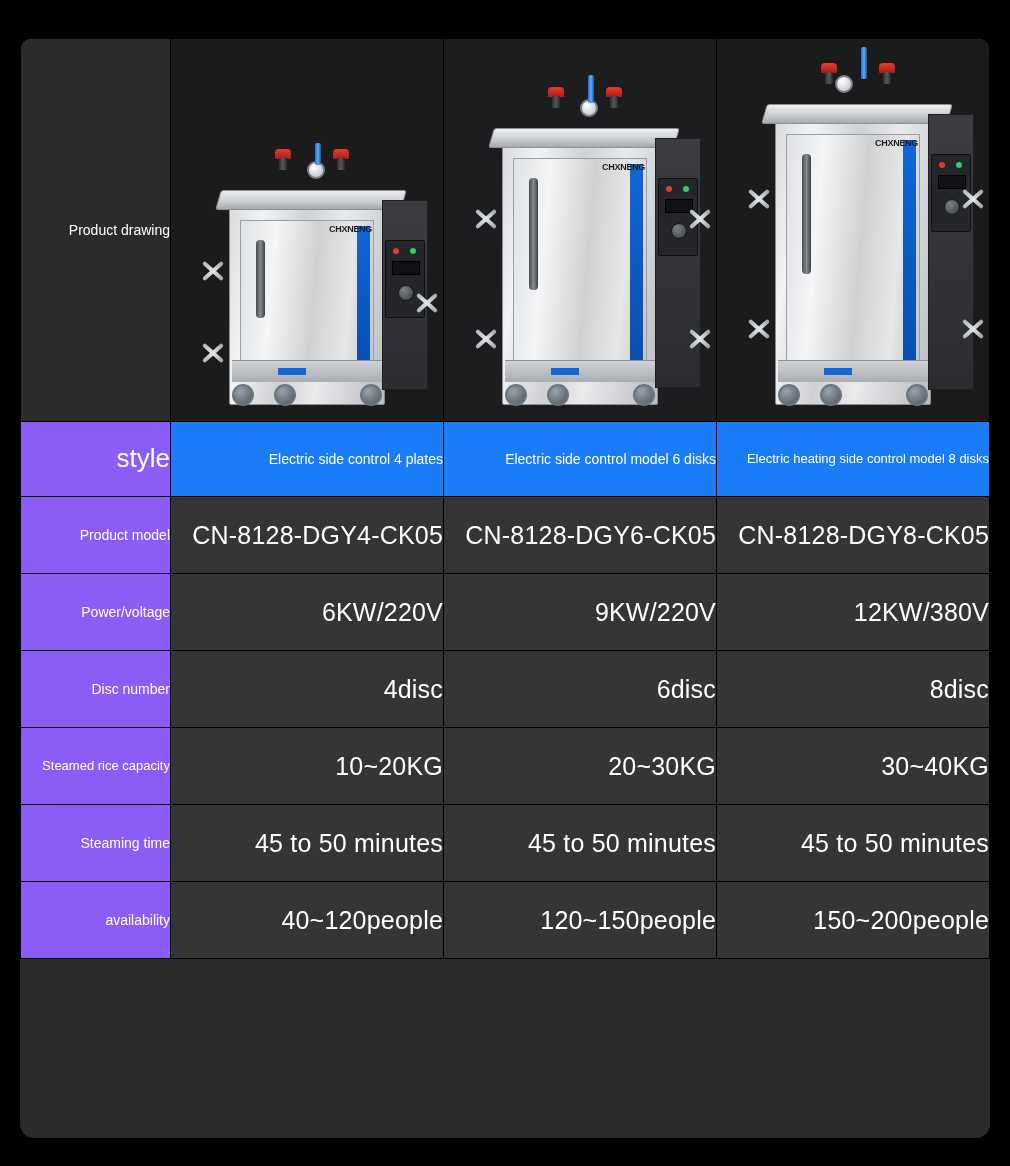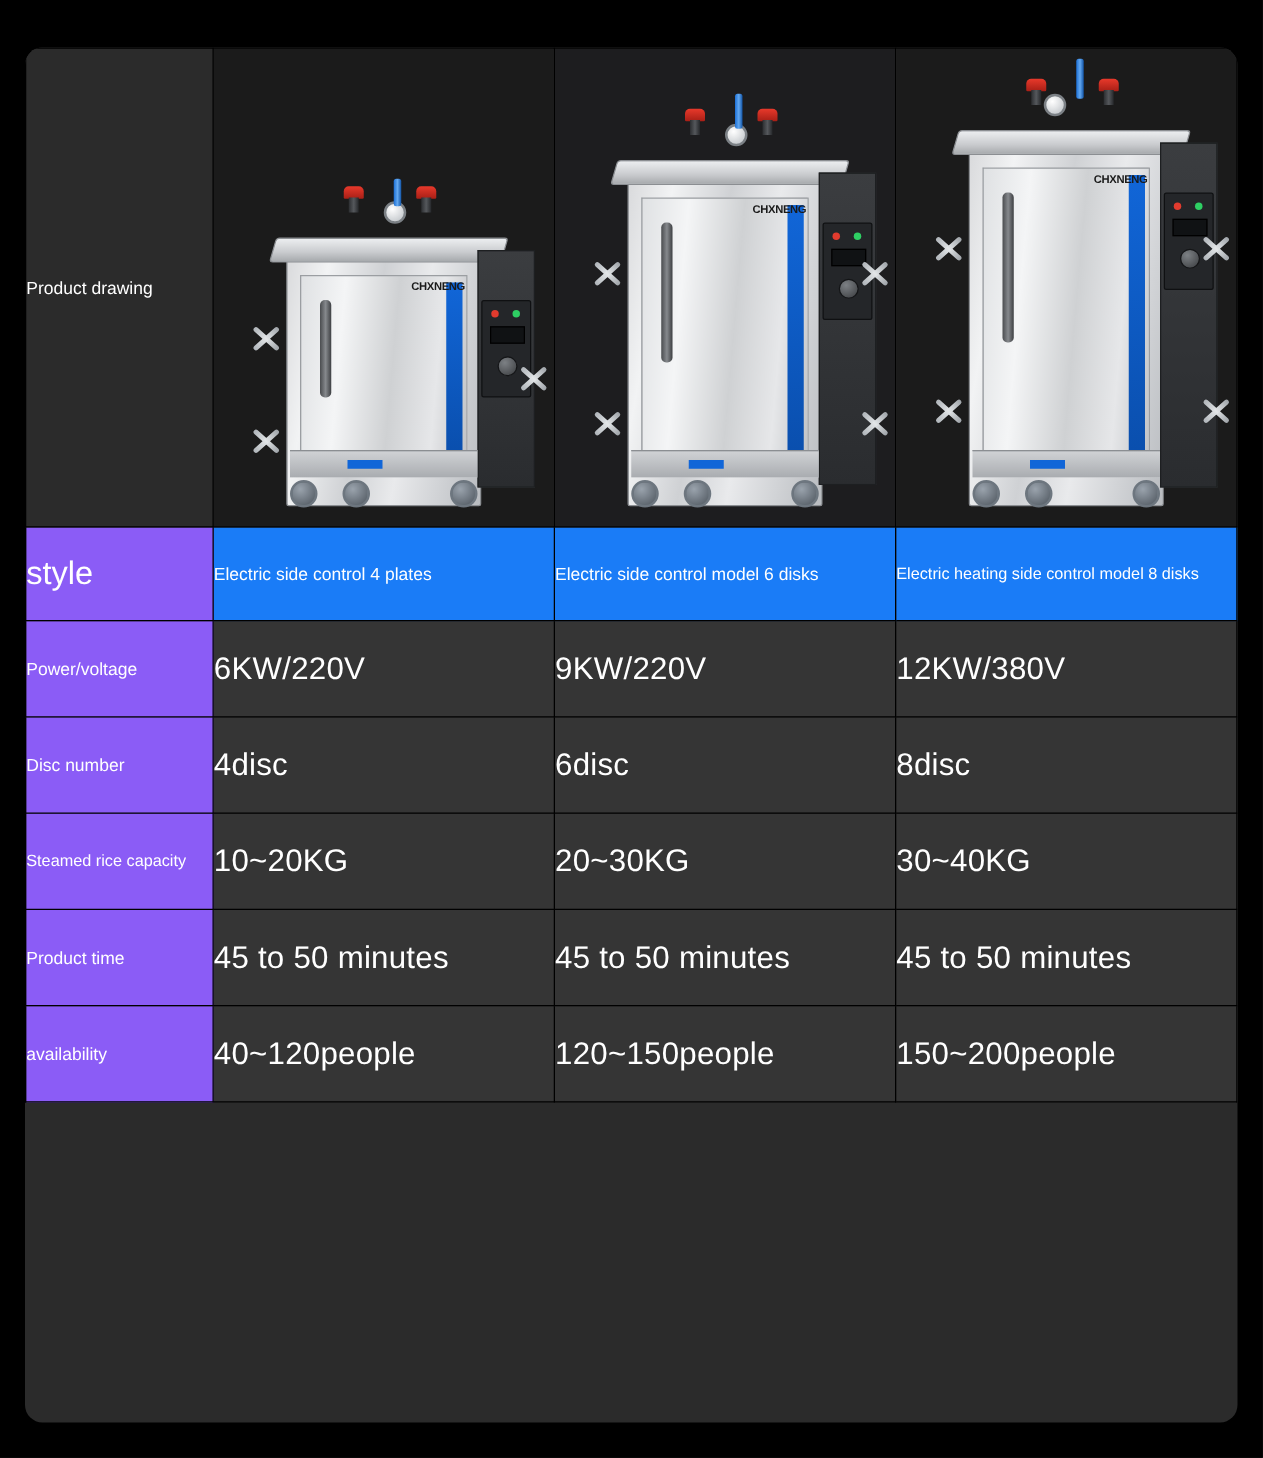--- a/index.html
+++ b/index.html
@@ -29,21 +29,21 @@
     background: #2b2b2b;
   }
   table.spec {
     border-collapse: collapse;
     width: 970px;
     table-layout: fixed;
   }
   table.spec td {
     border: 1px solid #000000;
     color: #ffffff;
-    text-align: left;
+    text-align: right;
     vertical-align: middle;
     padding: 0;
   }
   col.label-col { width: 150px; }
   col.prod-col  { width: 273px; }
 
   .label-cell {
     background: #8b5cf6;
     font-size: 14px;
     color: #e6e6e6;
@@ -436,20 +436,26 @@
           </td>
         </tr>
 
         <tr>
           <td class="label-cell label-style">style</td>
           <td class="style-cell">Electric side control 4 plates</td>
           <td class="style-cell">Electric side control model 6 disks</td>
           <td class="style-cell small">Electric heating side control model 8 disks</td>
         </tr>
 
+        <tr>
+          <td class="label-cell">Product model</td>
+          <td class="val-cell val-model">CN-8128-DGY4-CK05</td>
+          <td class="val-cell val-model">CN-8128-DGY6-CK05</td>
+          <td class="val-cell val-model">CN-8128-DGY8-CK05</td>
+        </tr>
 
         <tr>
           <td class="label-cell">Power/voltage</td>
           <td class="val-cell">6KW/220V</td>
           <td class="val-cell">9KW/220V</td>
           <td class="val-cell">12KW/380V</td>
         </tr>
 
 
         <tr>
@@ -460,21 +466,21 @@
         </tr>
 
         <tr>
           <td class="label-cell label-small">Steamed rice capacity</td>
           <td class="val-cell">10~20KG</td>
           <td class="val-cell">20~30KG</td>
           <td class="val-cell">30~40KG</td>
         </tr>
 
         <tr>
-          <td class="label-cell">Product time</td>
+          <td class="label-cell">Steaming time</td>
           <td class="val-cell">45 to 50 minutes</td>
           <td class="val-cell">45 to 50 minutes</td>
           <td class="val-cell">45 to 50 minutes</td>
         </tr>
 
         <tr>
           <td class="label-cell">availability</td>
           <td class="val-cell">40~120people</td>
           <td class="val-cell">120~150people</td>
           <td class="val-cell">150~200people</td>

